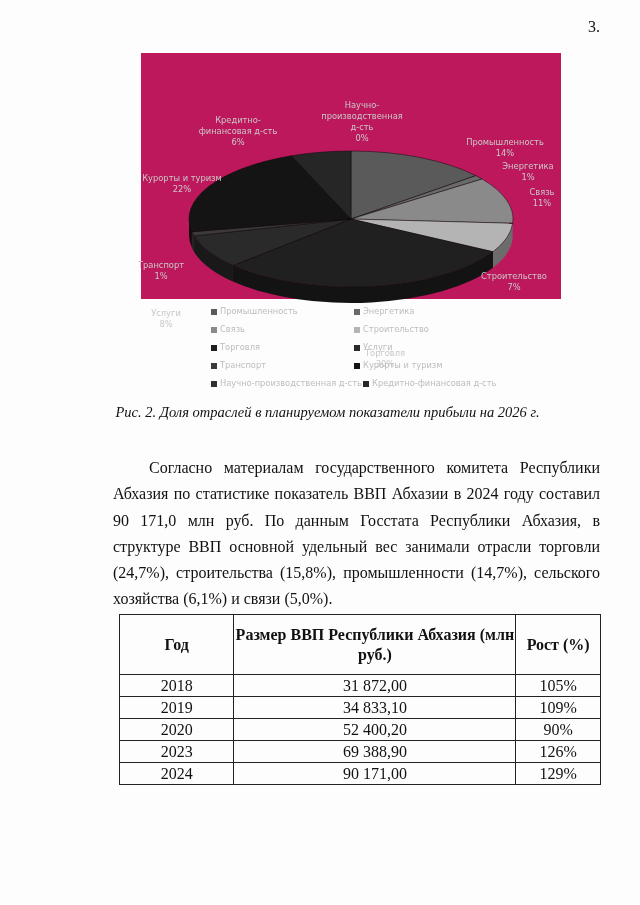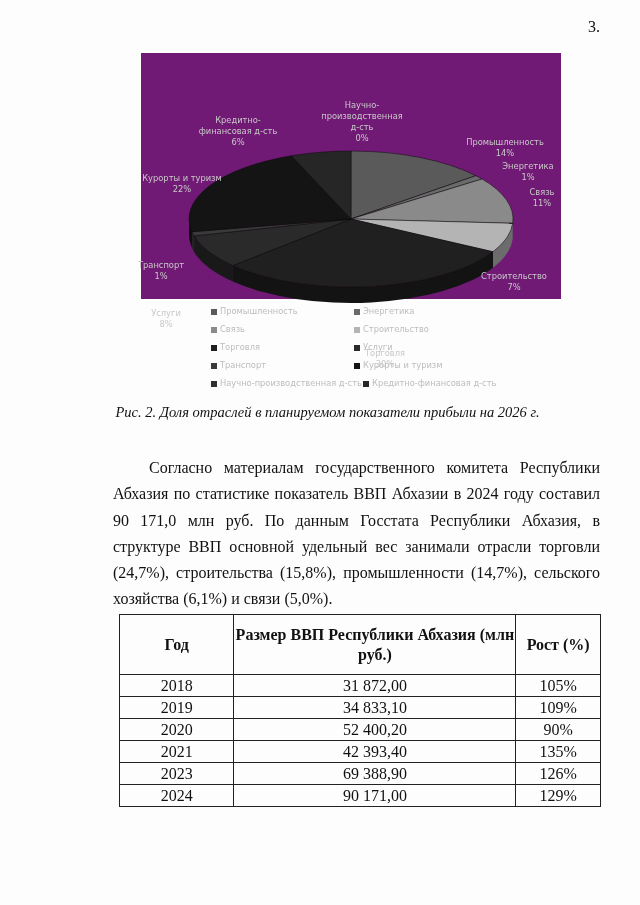--- a/index.html
+++ b/index.html
@@ -1,19 +1,19 @@
 <!DOCTYPE html>
 <html><head>
 <meta charset="utf-8">
 <style>
   html, body { margin:0; padding:0; }
   body { width:640px; height:905px; background:#fdfdfd; position:relative; overflow:hidden;
          font-family:"Liberation Serif", serif; color:#111; }
   .page-num { position:absolute; left:588px; top:18px; font-size:16px; }
-  .chart { position:absolute; left:141px; top:53px; width:420px; height:246px; background:#701a75; }
+  .chart { position:absolute; left:141px; top:53px; width:420px; height:246px; background:#be185d; }
   .chart svg { position:absolute; left:0; top:0; }
   .clabel { position:absolute; color:#c8c8c8; font-family:"DejaVu Sans", sans-serif; font-size:8.3px;
             text-align:center; line-height:11px; white-space:nowrap; transform:translateX(-50%); }
   .legend { position:absolute; left:70px; top:253px; width:300px; }
   .leg-item { position:absolute; font-family:"DejaVu Sans", sans-serif; font-size:8.3px; color:#bdbdbd; white-space:nowrap; }
   .leg-sw { display:inline-block; width:6px; height:6px; margin-right:3px; vertical-align:middle; }
   .caption { position:absolute; left:0; width:640px; top:404px; text-align:center; font-style:italic; font-size:14.5px; padding-left:15px; box-sizing:border-box; }
   .para { position:absolute; left:113px; width:487px; top:455px; font-size:16px; line-height:26.3px; text-align:justify; }
   .para .indent { display:inline-block; width:36px; }
   table.gdp { position:absolute; left:119px; top:614px; width:482px; border-collapse:collapse; font-size:16px; }
@@ -126,25 +126,20 @@
         <td>2019</td>
         <td>34 833,10</td>
         <td>109%</td>
       </tr>
       <tr>
         <td>2020</td>
         <td>52 400,20</td>
         <td>90%</td>
       </tr>
       <tr>
-        <td>2021</td>
-        <td>42 393,40</td>
-        <td>135%</td>
-      </tr>
-      <tr>
         <td>2023</td>
         <td>69 388,90</td>
         <td>126%</td>
       </tr>
       <tr>
         <td>2024</td>
         <td>90 171,00</td>
         <td>129%</td>
       </tr>
     </tbody>

